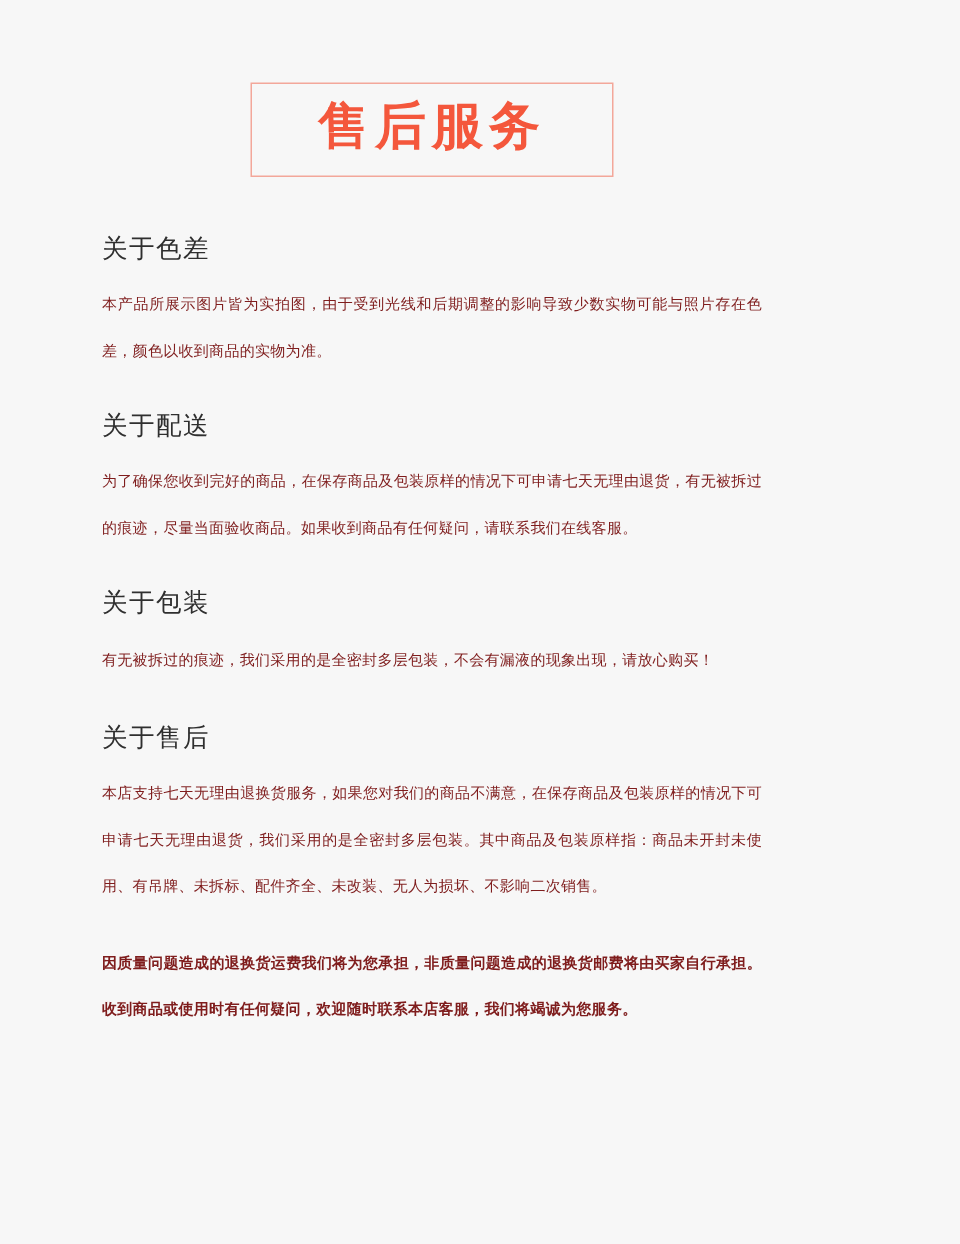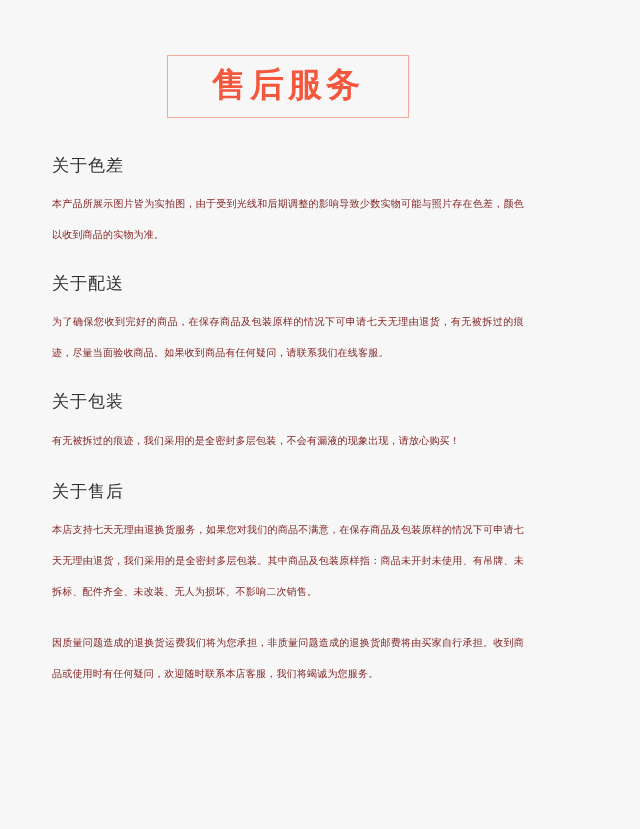--- a/index.html
+++ b/index.html
@@ -11,21 +11,21 @@
     height: 829px;
     background: #f7f7f7;
     font-family: "Liberation Sans", sans-serif;
     color: #3a3a3a;
     overflow: hidden;
   }
   .page {
     width: 576px;
     height: 829px;
     box-sizing: border-box;
-    padding: 0 52px;
+    padding: 0 68px;
     background: #f7f7f7;
     position: relative;
   }
   
   .banner-wrap {
     padding-top: 55px;
     display: flex;
     justify-content: center;
   }
   .banner {
@@ -62,20 +62,21 @@
   .section-para {
     font-size: 10px;
     line-height: 31px;
     color: #7f1d1d;
     margin: 0;
     text-align: justify;
     letter-spacing: 0.2px;
   }
   .section-para + .section-para {
     margin-top: 20px;
+    font-weight: bold;
   }
   .sec-color   { margin-bottom: 24px; }
   .sec-deliver { margin-bottom: 24px; }
   .sec-package { }
 </style>
 </head>
 <body>
 
 <div class="page">
 

